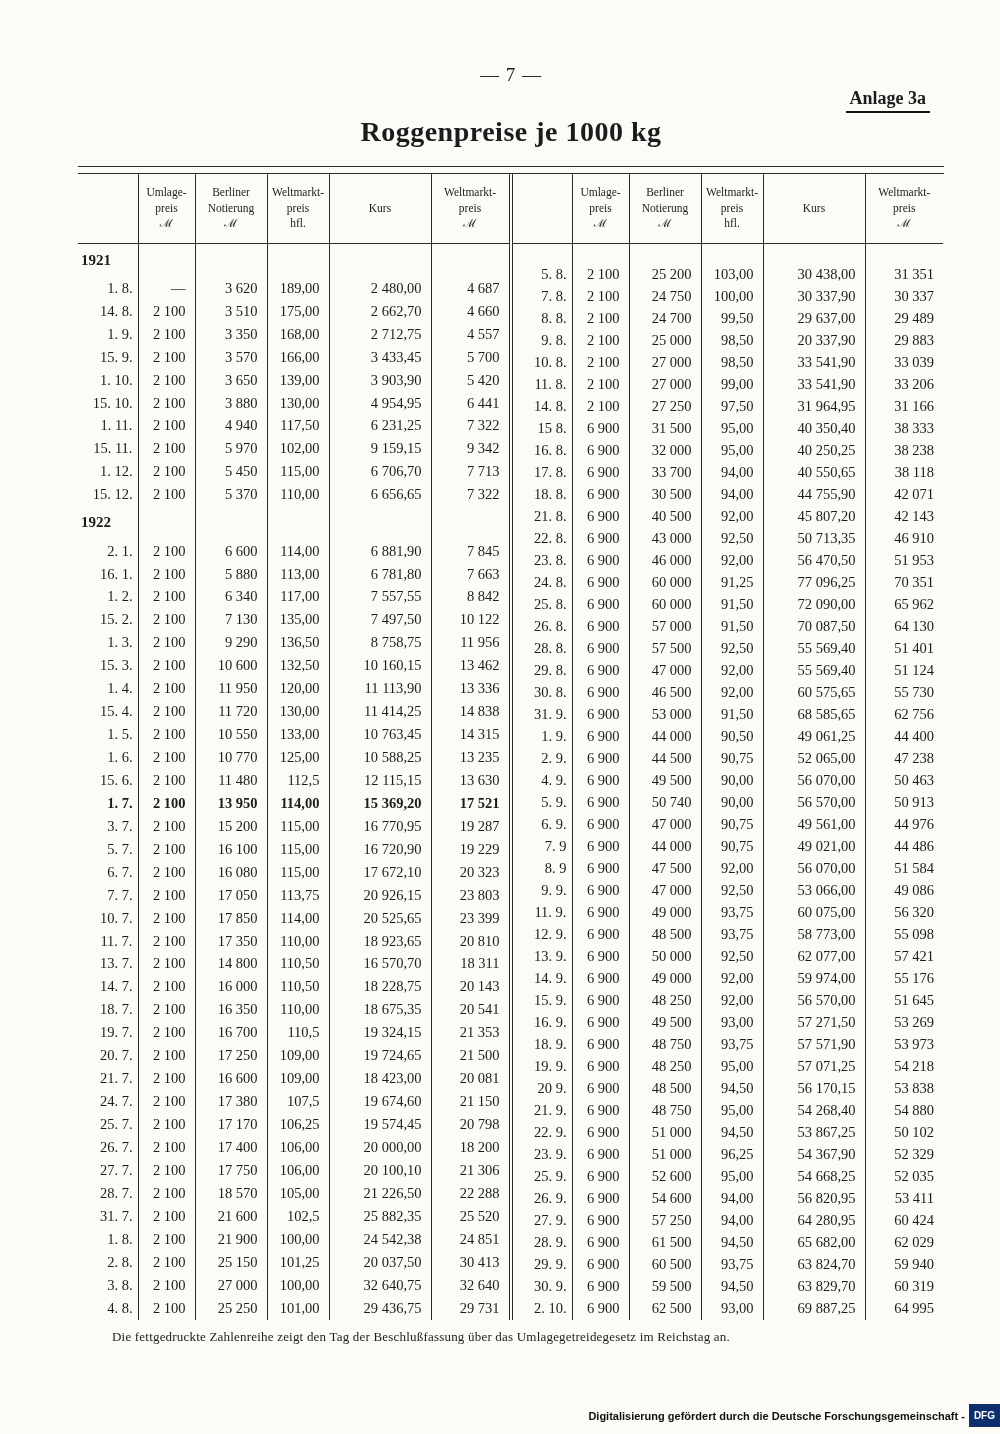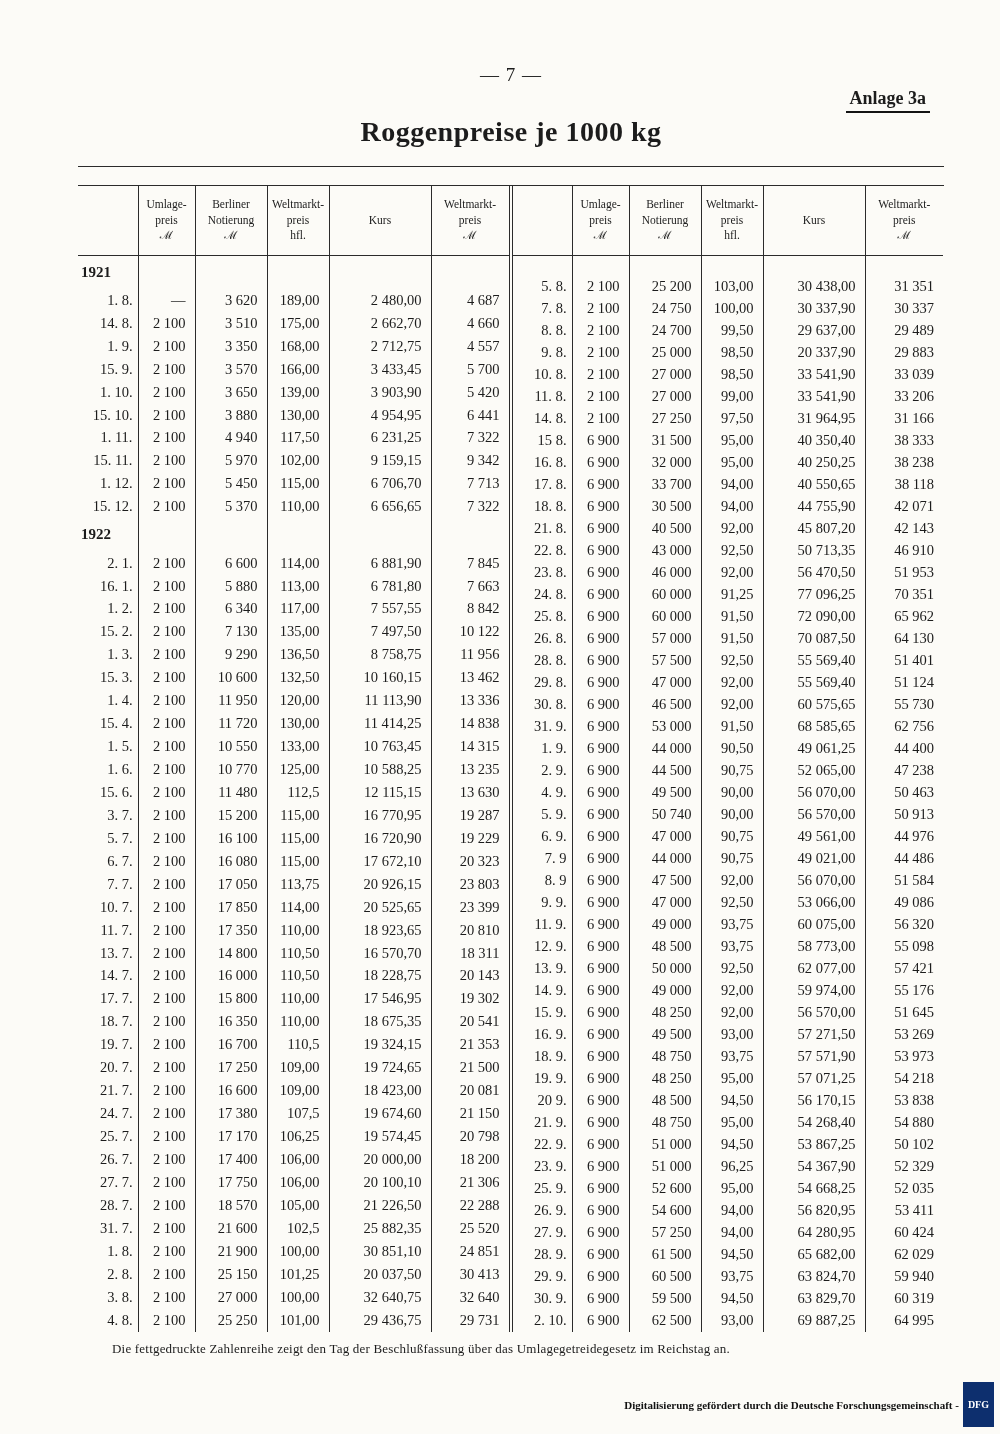--- a/index.html
+++ b/index.html
@@ -18,21 +18,21 @@
   .pagenum { text-align:center; font-size:19px; letter-spacing:1px; padding-top:2px; }
   .annex {
     position:absolute; right:14px; top:26px;
     font-size:18px; font-weight:bold;
     border-bottom:2px solid #141414; padding:0 4px 2px 4px;
   }
   .title {
     text-align:center; font-size:28px; font-weight:bold;
     margin:12px 0 18px 0; letter-spacing:0.5px;
   }
-  .table-wrap { border-top:1px solid #2b2b2b; padding-top:18px; }
+  .table-wrap { border-top:1px solid #2b2b2b; padding-top:6px; }
   .tables { display:flex; gap:2px; border-top:1px solid #2b2b2b; }
   table.panel {
     border-collapse:collapse; table-layout:fixed;
     width:431px; flex:0 0 431px;
     font-size:14.5px;
   }
   table.panel.left  { border-right:1px solid #2b2b2b; }
   table.panel.right { border-left:1px solid #2b2b2b; }
   .c1{width:60px}.c2{width:57px}.c3{width:72px}.c4{width:62px}.c5{width:102px}.c6{width:78px}
   .panel th, .panel td { border-left:1px solid #2b2b2b; vertical-align:middle; }
@@ -47,28 +47,28 @@
   .panel tbody tr.spacer { height:20px; }
   .panel td.date { text-align:right; padding-right:5px; white-space:nowrap; }
   .panel td.num  { text-align:right; padding-right:9px; white-space:nowrap; }
   .panel td.ylabel { text-align:left; padding-left:3px; font-weight:bold; font-size:15px;margin-top:48px; }
   .panel tr.bold td { font-weight:bold; }
   .footnote {
     margin-top:9px; padding-left:34px;
     font-size:13px; letter-spacing:0.2px;
   }
   .credit {
-    position:absolute; right:6px; bottom:7px;
-    font-family:Liberation Serif, serif;
+    position:absolute; right:0; bottom:7px;
+    font-family:Liberation Sans, sans-serif;
     font-size:11px; font-weight:bold; color:#111;
     display:flex; align-items:center;
   }
   .dfg {
     display:inline-block; background:#0d2f6e; color:#fff;
-    padding:17px 5px; margin-left:4px; font-size:10px; font-weight:bold;
+    padding:6px 5px; margin-left:4px; font-size:10px; font-weight:bold;
   }
 </style>
 </head>
 <body>
 
 <div class="page">
 
   <div class="page-head">
     <div class="pagenum">— 7 —</div>
     <div class="annex">Anlage 3a</div>
@@ -275,20 +275,28 @@
               <td class="num">13 235</td>
             </tr>
             <tr>
               <td class="date">15. 6.</td>
               <td class="num">2 100</td>
               <td class="num">11 480</td>
               <td class="num">112,5</td>
               <td class="num">12 115,15</td>
               <td class="num">13 630</td>
             </tr>
+            <tr class="bold">
+              <td class="date">1. 7.</td>
+              <td class="num">2 100</td>
+              <td class="num">13 950</td>
+              <td class="num">114,00</td>
+              <td class="num">15 369,20</td>
+              <td class="num">17 521</td>
+            </tr>
             <tr>
               <td class="date">3. 7.</td>
               <td class="num">2 100</td>
               <td class="num">15 200</td>
               <td class="num">115,00</td>
               <td class="num">16 770,95</td>
               <td class="num">19 287</td>
             </tr>
             <tr>
               <td class="date">5. 7.</td>
@@ -340,28 +348,20 @@
             </tr>
             <tr>
               <td class="date">14. 7.</td>
               <td class="num">2 100</td>
               <td class="num">16 000</td>
               <td class="num">110,50</td>
               <td class="num">18 228,75</td>
               <td class="num">20 143</td>
             </tr>
             <tr>
-              <td class="date">17. 7.</td>
-              <td class="num">2 100</td>
-              <td class="num">15 800</td>
-              <td class="num">110,00</td>
-              <td class="num">17 546,95</td>
-              <td class="num">19 302</td>
-            </tr>
-            <tr>
               <td class="date">18. 7.</td>
               <td class="num">2 100</td>
               <td class="num">16 350</td>
               <td class="num">110,00</td>
               <td class="num">18 675,35</td>
               <td class="num">20 541</td>
             </tr>
             <tr>
               <td class="date">19. 7.</td>
               <td class="num">2 100</td>
@@ -432,21 +432,21 @@
               <td class="num">21 600</td>
               <td class="num">102,5</td>
               <td class="num">25 882,35</td>
               <td class="num">25 520</td>
             </tr>
             <tr>
               <td class="date">1. 8.</td>
               <td class="num">2 100</td>
               <td class="num">21 900</td>
               <td class="num">100,00</td>
-              <td class="num">30 851,10</td>
+              <td class="num">24 542,38</td>
               <td class="num">24 851</td>
             </tr>
             <tr>
               <td class="date">2. 8.</td>
               <td class="num">2 100</td>
               <td class="num">25 150</td>
               <td class="num">101,25</td>
               <td class="num">20 037,50</td>
               <td class="num">30 413</td>
             </tr>

